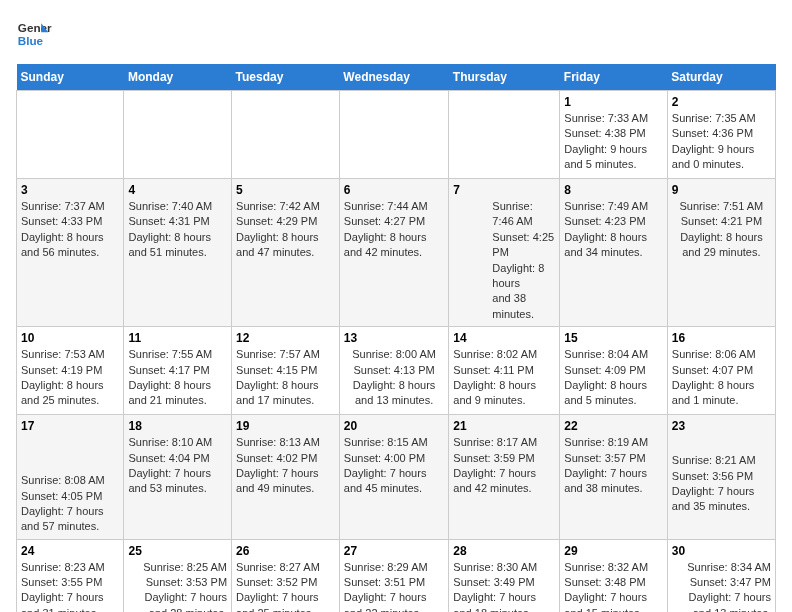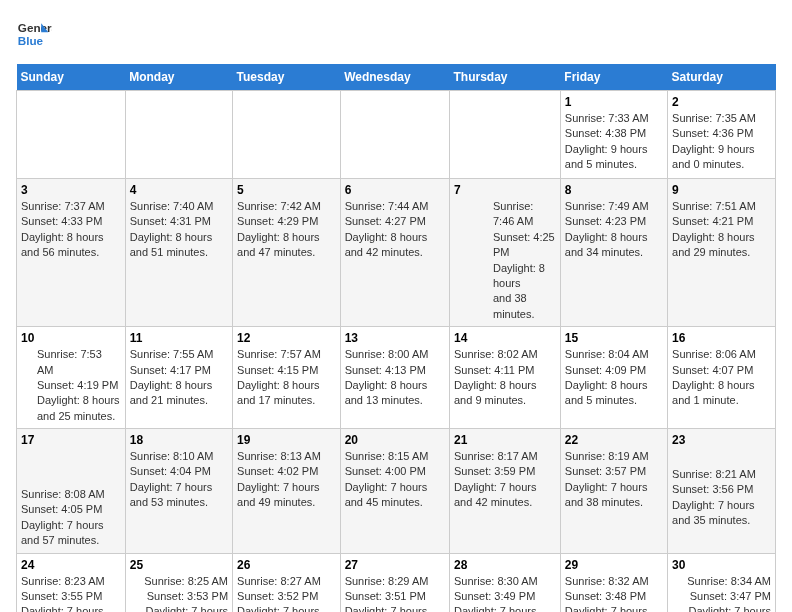--- a/index.html
+++ b/index.html
@@ -164,51 +164,51 @@
         </td>
         <td>
           <div class="day-number">8</div>
           <div class="day-info" style="white-space: pre-line;">Sunrise: 7:49 AM
 Sunset: 4:23 PM
 Daylight: 8 hours
 and 34 minutes.</div>
         </td>
         <td>
           <div class="day-number">9</div>
-          <div class="day-info" style="white-space: pre-line;">Sunrise: 7:51 AM
+          <div class="day-info" style="white-space: pre-line; text-align: center;">Sunrise: 7:51 AM
 Sunset: 4:21 PM
 Daylight: 8 hours
 and 29 minutes.</div>
         </td>
       </tr>
       <tr>
         <td>
           <div class="day-number">10</div>
-          <div class="day-info" style="white-space: pre-line; margin-left: 16px;">Sunrise: 7:53 AM
+          <div class="day-info" style="white-space: pre-line;">Sunrise: 7:53 AM
 Sunset: 4:19 PM
 Daylight: 8 hours
 and 25 minutes.</div>
         </td>
         <td>
           <div class="day-number">11</div>
           <div class="day-info" style="white-space: pre-line;">Sunrise: 7:55 AM
 Sunset: 4:17 PM
 Daylight: 8 hours
 and 21 minutes.</div>
         </td>
         <td>
           <div class="day-number">12</div>
           <div class="day-info" style="white-space: pre-line;">Sunrise: 7:57 AM
 Sunset: 4:15 PM
 Daylight: 8 hours
 and 17 minutes.</div>
         </td>
         <td>
           <div class="day-number">13</div>
-          <div class="day-info" style="white-space: pre-line;">Sunrise: 8:00 AM
+          <div class="day-info" style="white-space: pre-line; text-align: center;">Sunrise: 8:00 AM
 Sunset: 4:13 PM
 Daylight: 8 hours
 and 13 minutes.</div>
         </td>
         <td>
           <div class="day-number">14</div>
           <div class="day-info" style="white-space: pre-line;">Sunrise: 8:02 AM
 Sunset: 4:11 PM
 Daylight: 8 hours
 and 9 minutes.</div>

